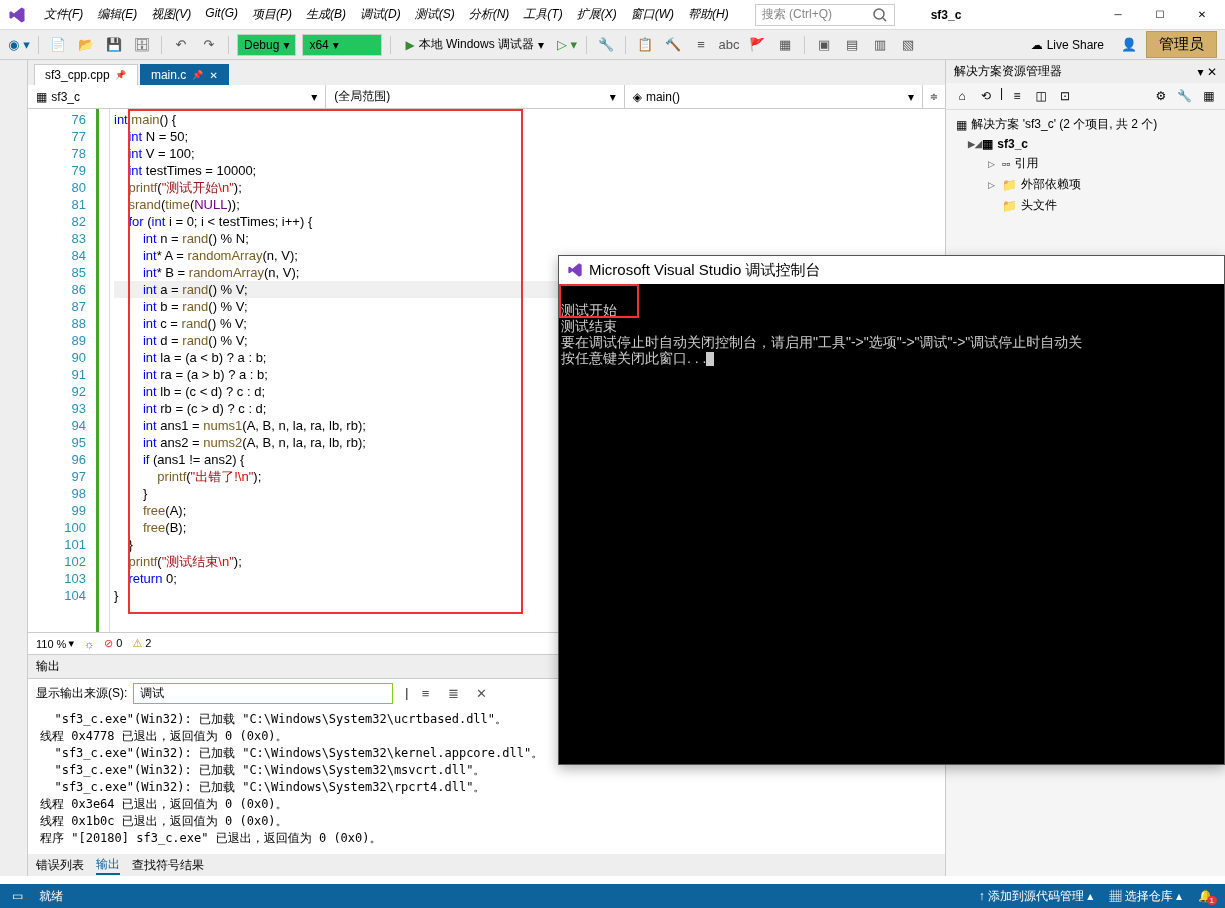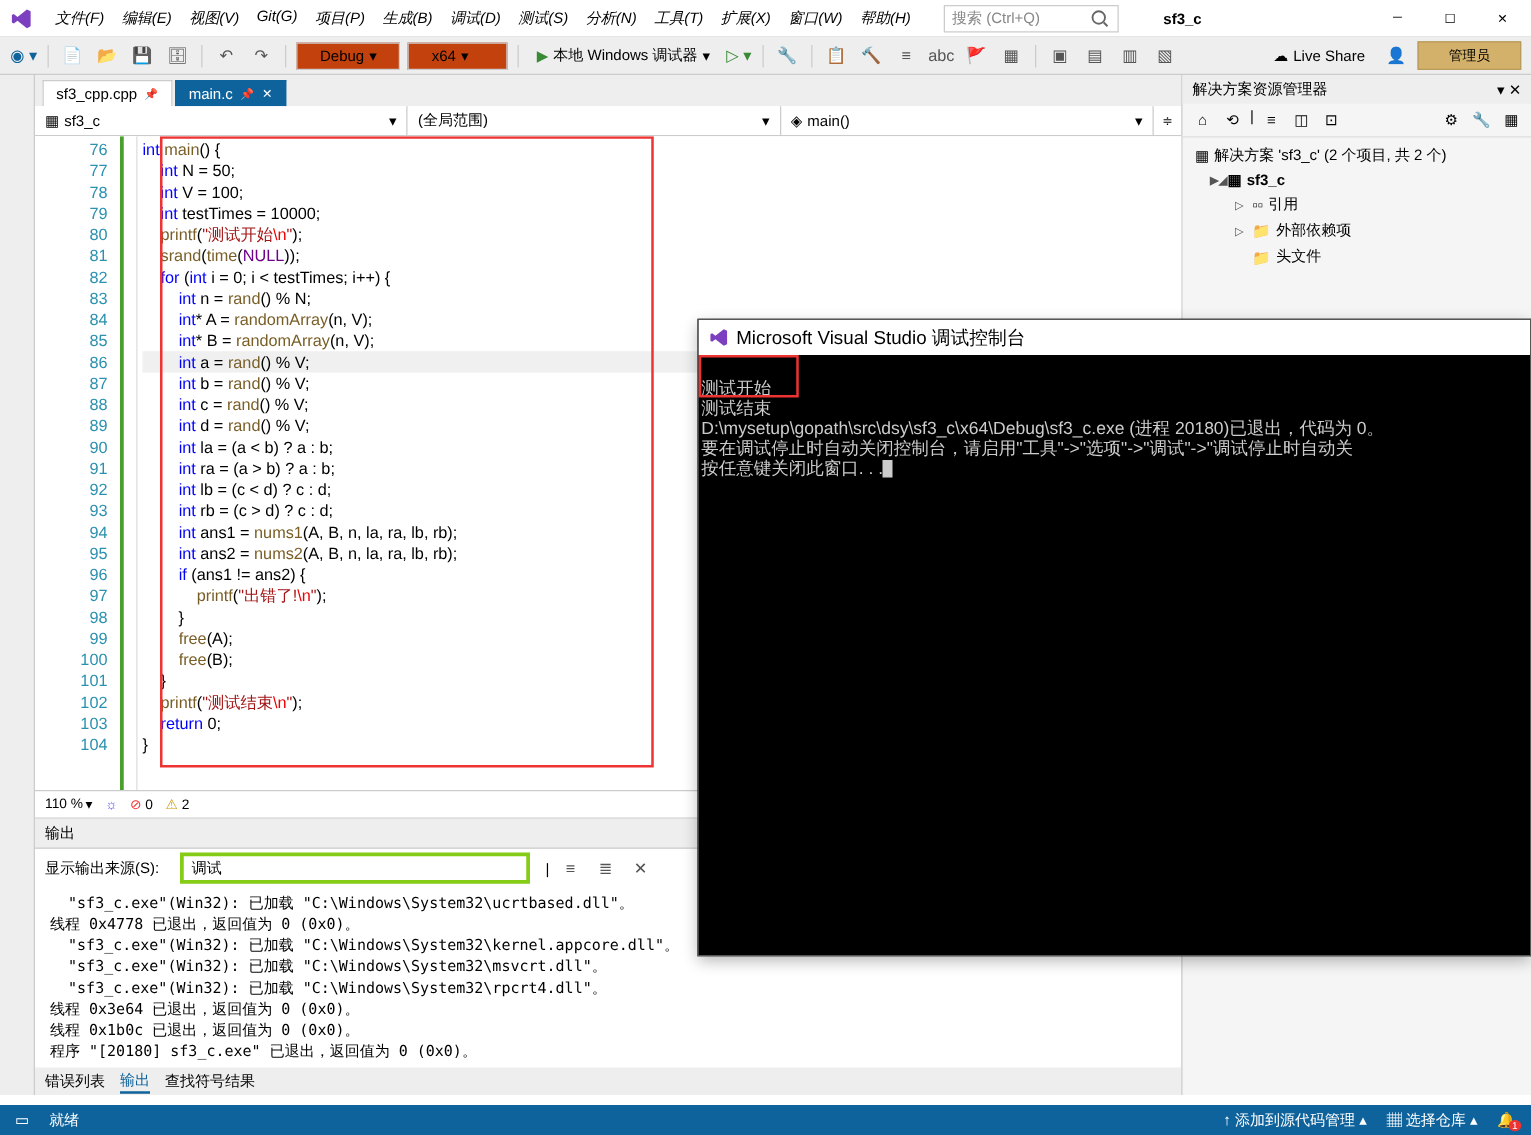--- a/index.html
+++ b/index.html
@@ -11,25 +11,25 @@
 .menu-item { padding: 4px 6px; cursor: pointer; font-size: 12px; }
 .title-search { margin-left: 20px; width: 140px; height: 22px; border: 1px solid #ccc; padding: 2px 6px; font-size: 12px; display: flex; align-items: center; color: #888; }
 .search-mag { margin-left: auto; width: 16px; height: 16px; cursor: pointer; }
 .title-project { margin-left: 20px; font-weight: bold; font-size: 12px; padding: 2px 16px; }
 .title-right { margin-left: auto; display: flex; gap: 12px; align-items: center; }
 .win-btn { width: 30px; height: 20px; display: flex; align-items: center; justify-content: center; cursor: pointer; font-size: 10px; }
 
 .toolbar { height: 30px; background: #eee; display: flex; align-items: center; padding: 0 8px; gap: 6px; border-bottom: 1px solid #ccc; }
 .tb-btn { width: 22px; height: 22px; display: flex; align-items: center; justify-content: center; cursor: pointer; font-size: 13px; color: #555; }
 .tb-sep { width: 1px; height: 18px; background: #ccc; margin: 0 2px; }
-.tb-dd { height: 22px; border: 1px solid #ccc; background: #c2410c; padding: 0 18px; font-size: 12px; display: flex; align-items: center; gap: 4px; }
+.tb-dd { height: 22px; border: 1px solid #ccc; background: #22c55e; padding: 0 6px; font-size: 12px; display: flex; align-items: center; gap: 4px; }
 .run-btn { display: flex; align-items: center; gap: 4px; padding: 0 6px; height: 22px; font-size: 12px; cursor: pointer; }
 .play-icon { color: #388a34; }
 .live-share { margin-left: auto; display: flex; align-items: center; gap: 4px; padding: 0 8px; font-size: 12px; }
-.admin-badge { background: #d4b16a; padding: 3px 24px; font-size: 11px; border: 1px solid #b89a5a; }
+.admin-badge { background: #d4b16a; padding: 3px 12px; font-size: 15px; border: 1px solid #b89a5a; }
 
 .main-area { display: flex; height: calc(100% - 60px - 32px); }
 .left-rail { width: 28px; background: #eee; border-right: 1px solid #ccc; writing-mode: vertical-lr; font-size: 11px; padding-top: 10px; }
 
 .center { flex: 1; display: flex; flex-direction: column; min-width: 0; }
 .doc-tabs { height: 25px; background: #eee; display: flex; align-items: flex-end; padding-left: 6px; }
 .doc-tab { padding: 3px 10px; background: #fff; border: 1px solid #ccc; border-bottom: none; margin-right: 2px; display: flex; align-items: center; gap: 6px; font-size: 12px; }
 .doc-tab.active { background: #0e639c; color: #fff; border-color: #0e639c; }
 .tab-pin { font-size: 9px; }
 .tab-close { font-size: 10px; cursor: pointer; }
@@ -48,28 +48,28 @@
 .code { flex: 1; line-height: 17px; padding-top: 2px; padding-left: 4px; white-space: pre; overflow: hidden; }
 .code-line { height: 17px; }
 .code-line.hl { background: #f0f0f0; }
 .kw { color: #0000ff; }
 .str { color: #a31515; }
 .fn { color: #795e26; }
 .mac { color: #6f008a; }
 .esc { color: #ee0000; }
 
 .editor-status { height: 22px; background: #fff; border-top: 1px solid #ccc; display: flex; align-items: center; padding: 0 8px; gap: 10px; font-size: 11px; }
-.zoom { display: flex; gap: 2px; }
+.zoom { display: flex; align-items: center; gap: 2px; }
 .err-ic { color: #e33; }
 .warn-ic { color: #c90; }
 
 .output-panel { border-top: 1px solid #ccc; display: flex; flex-direction: column; height: 200px; background: #fff; }
 .output-title { padding: 3px 8px; background: #eee; font-size: 12px; border-bottom: 1px solid #ccc; }
 .output-tb { padding: 3px 8px; display: flex; align-items: center; gap: 6px; font-size: 12px; }
-.output-dd { border: 3px solid #84cc16; padding: 1px 6px; width: 280px; margin-left: 11px; }
+.output-dd { border: 1px solid #84cc16; padding: 1px 6px; width: 260px; }
 .output-text { flex: 1; padding: 4px 12px; font-family: "NSimSun", "SimSun", monospace; font-size: 12px; white-space: pre; overflow: auto; }
 
 .bottom-tabs { height: 22px; background: #eee; display: flex; align-items: center; padding: 0 8px; gap: 12px; font-size: 12px; }
 .bottom-tab.active { color: #0e639c; border-bottom: 2px solid #0e639c; }
 
 .right-panel { width: 280px; border-left: 1px solid #ccc; background: #f5f5f5; display: flex; flex-direction: column; }
 .rp-title { padding: 3px 8px; background: #eee; font-size: 12px; display: flex; align-items: center; }
 .rp-tb { padding: 3px 6px; display: flex; gap: 4px; border-bottom: 1px solid #ddd; }
 .rp-tb-btn { width: 20px; height: 20px; display: flex; align-items: center; justify-content: center; font-size: 12px; cursor: pointer; }
 .rp-search { margin: 4px 6px; border: 1px solid #ccc; padding: 2px 6px; font-size: 11px; color: #888; background: #fff; }
@@ -303,14 +303,14 @@
 </div>
 
 <div class="console-win">
   <div class="console-title">
     <svg class="vs-small" viewBox="0 0 24 24">
         <path fill="#7b3fbf" d="M18 2l4 2v16l-4 2-10-8-4 3-2-1V8l2-1 4 3z"></path>
       </svg>
     <span>Microsoft Visual Studio 调试控制台</span>
   </div>
   <div class="red-box-2"></div>
-  <div class="console-body" id="console-body"><div>测试开始</div><div>测试结束</div><div></div><div>D:\mysetup\gopath\src\dsy\sf3_c\x64\Debug\sf3_c.exe (进程 20180)已退出，代码为 0。</div><div>要在调试停止时自动关闭控制台，请启用"工具"-&gt;"选项"-&gt;"调试"-&gt;"调试停止时自动关</div><div>按任意键关闭此窗口. . .<span class="cursor"></span></div></div>
+  <div class="console-body" id="console-body"><div>测试开始</div><div>测试结束</div><div></div><div>要在调试停止时自动关闭控制台，请启用"工具"-&gt;"选项"-&gt;"调试"-&gt;"调试停止时自动关</div><div>按任意键关闭此窗口. . .<span class="cursor"></span></div></div>
 </div>
 
 </body></html>

